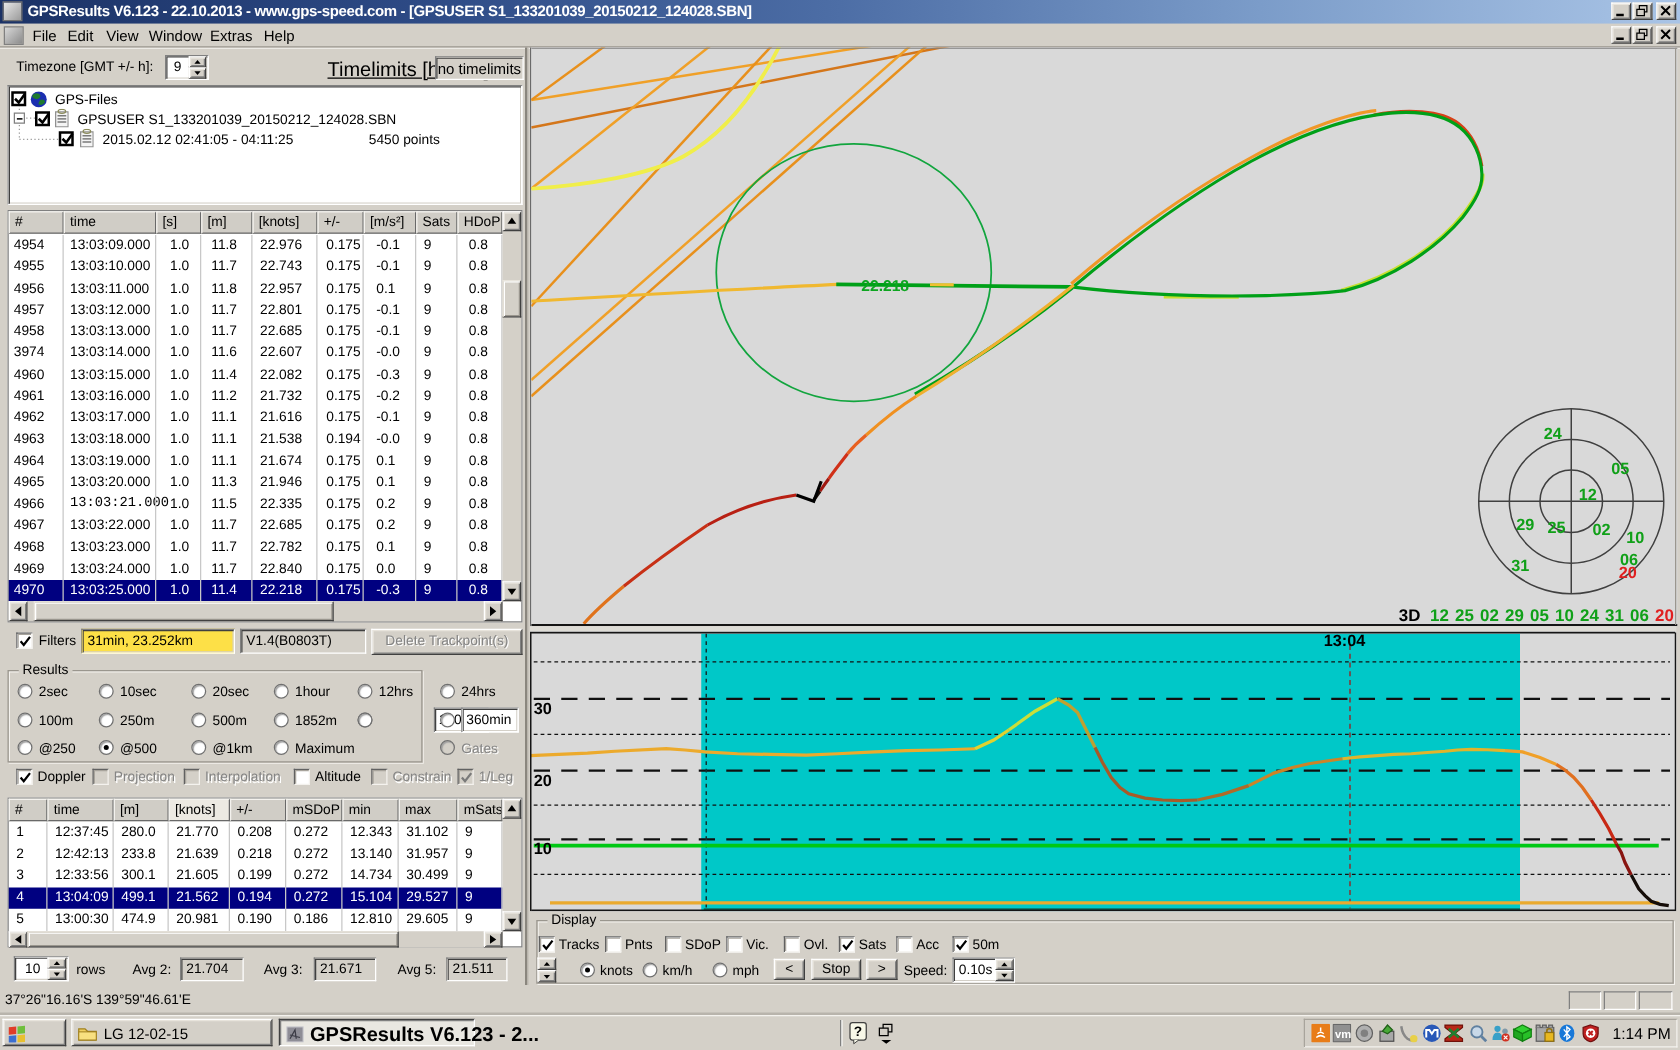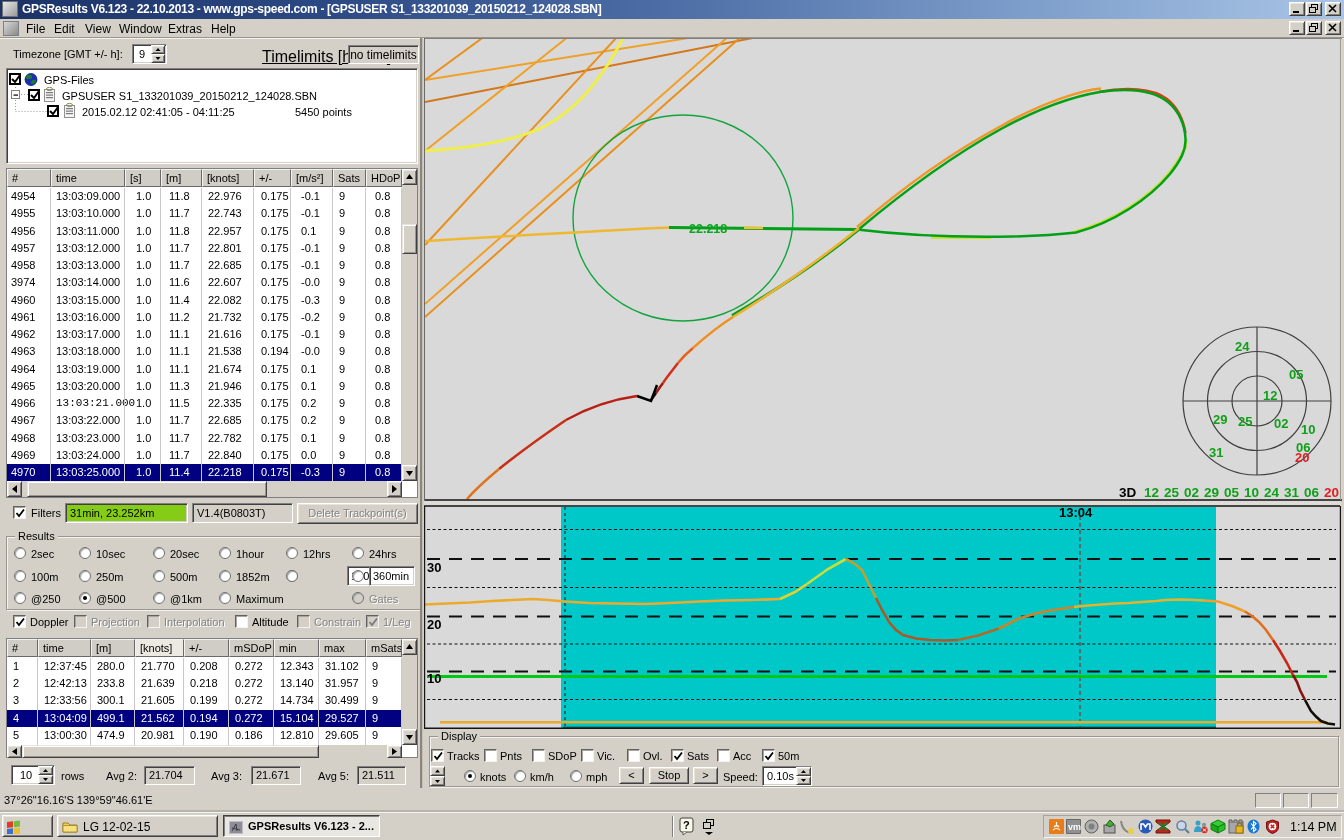--- a/index.html
+++ b/index.html
@@ -361,31 +361,31 @@
         <path d="M4 3 L9 7 L4 11 Z" fill="#000"></path>
       </svg></div>
   </div>
 
 <div class="cbw" style="left:13px;top:506px;">
     <svg width="13" height="13">
       <path d="M2.5 6 L5 9 L10 2.5" stroke="#000" stroke-width="1.8" fill="none"></path>
     </svg>
   </div>
 <div class="abs" style="left:31px;top:507px;font-size:11px;">Filters</div>
-<div class="ed edg" style="left:65px;top:503px;width:123px;height:20px;background:#84cc16;">
+<div class="ed edg" style="left:65px;top:503px;width:123px;height:20px;background:#fde047;">
     <div style="padding:3px 0 0 4px;font-size:11px;">31min, 23.252km</div>
   </div>
 <div class="ed edg" style="left:192px;top:503px;width:101px;height:20px;background:#d4d0c8;">
     <div style="padding:3px 0 0 4px;font-size:11px;">V1.4(B0803T)</div>
   </div>
 <div class="btn" style="left:297px;top:503px;width:121px;height:21px;">
     <div class="grey" style="padding-top:3px;font-size:11px;">Delete Trackpoint(s)</div>
   </div>
 
-<div class="gbox" style="left:6px;top:536px;width:415px;height:74px;">
+<div class="gbox" style="left:6px;top:536px;width:332px;height:74px;">
     <div class="cap">Results</div>
   </div>
 <div id="radios">
     <div class="rad" style="left:14px;top:547px;"></div>
 <div class="lbl" style="left:31px;top:548px;font-size:11px;"><span>2sec</span></div>
 <div class="rad" style="left:79px;top:547px;"></div>
 <div class="lbl" style="left:96px;top:548px;font-size:11px;"><span>10sec</span></div>
 <div class="rad" style="left:153px;top:547px;"></div>
 <div class="lbl" style="left:170px;top:548px;font-size:11px;"><span>20sec</span></div>
 <div class="rad" style="left:219px;top:547px;"></div>
@@ -757,21 +757,21 @@
         <path d="M1,5.5 L15,5.5 L15,12 L1,12 Z" fill="#f8e080" stroke="#a08020" stroke-width="0.8"></path>
       </svg>
 <span style="position:absolute;left:25px;top:4px;font-size:12px;">LG 12-02-15</span>
     </div>
 <div class="abs" style="left:223px;top:2px;width:157px;height:22px;background:#e9e7e1;border:1px solid;border-color:#404040 #ffffff #ffffff #404040;box-shadow:inset 1px 1px 0 #808080;">
 <svg width="14" height="13" style="position:absolute;left:5px;top:5px;">
         <rect x="0" y="0" width="14" height="13" fill="#c0bfc6"></rect>
         <rect x="1" y="1" width="12" height="11" fill="#8e8d96"></rect>
         <path d="M3,10 L7,3 L8,10 M3,7 L11,9" stroke="#3c3c46" stroke-width="1" fill="none"></path>
       </svg>
-<span style="position:absolute;left:24px;top:4px;font-size:11px;font-weight:bold;white-space:nowrap;text-align:right;">GPSResults V6.123 - 2...</span>
+<span style="position:absolute;left:24px;top:4px;font-size:16px;font-weight:bold;white-space:nowrap;text-align:right;">GPSResults V6.123 - 2...</span>
     </div>
 <div class="abs" style="left:672px;top:3px;width:2px;height:21px;border-left:1px solid #808080;border-right:1px solid #fff;"></div>
 <div class="abs" style="left:679px;top:4px;width:16px;height:19px;">
 <svg width="16" height="19">
         <rect x="1" y="1" width="13" height="14" rx="2" fill="#f8f8e8" stroke="#404040"></rect>
         <path d="M4,15 L4,18 L8,15" fill="#f8f8e8" stroke="#404040" stroke-width="0.8"></path>
         <text x="4" y="12" font-size="11" font-weight="bold" font-family="Liberation Sans" fill="#000">?</text>
       </svg></div>
 <div class="abs" style="left:702px;top:5px;width:14px;height:18px;">
 <svg width="14" height="18">

